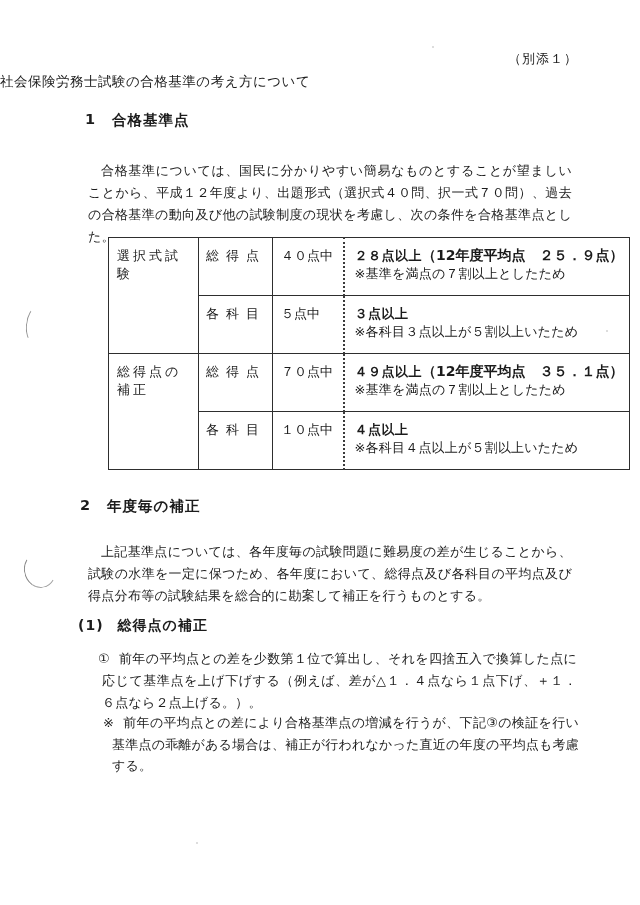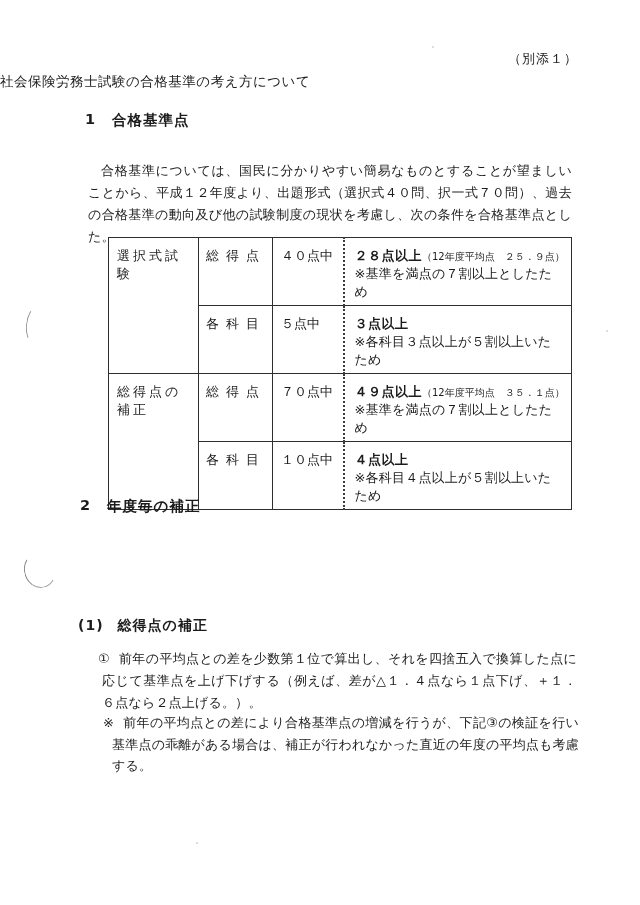--- a/index.html
+++ b/index.html
@@ -47,21 +47,21 @@
     vertical-align:top;
     padding:9px 6px 4px 8px;
     height:58px;box-sizing:border-box;
   }
   .crit-table .c-exam{width:90px;letter-spacing:3px;}
   .crit-table .c-item{width:69px;letter-spacing:7px;white-space:nowrap;padding-left:7px;}
   .crit-table .c-max{width:71px;text-align:left;padding-right:7px;}
   .crit-table .c-crit{width:225px;border-left:2px dotted #3a3a3a;padding-left:10px;}
   .crit-line1{white-space:nowrap;}
   .crit-line1 b{font-weight:bold;letter-spacing:0.5px;}
-  .crit-line1 .crit-note-inline{font-weight:normal;font-size:10px;}
+  .crit-line1 .crit-note-inline{font-weight:bold;font-size:14px;}
   .crit-line2{letter-spacing:0.2px;}
 
   
   .clause{
     position:absolute;top:648px;left:98px;width:479px;
     font-size:13px;line-height:22px;text-align:justify;
     padding-left:4px;text-indent:-4px;box-sizing:border-box;letter-spacing:0.2px;
   }
   .clause .marker{margin-right:9px;}
   .note-list{
@@ -138,20 +138,21 @@
         </td>
       </tr>
     </tbody>
   </table>
 
   <div class="sec-heading" id="h2">
     <span class="num">2</span>
     <span>年度毎の補正</span>
   </div>
 
+  <p class="body-par" id="p2">上記基準点については、各年度毎の試験問題に難易度の差が生じることから、試験の水準を一定に保つため、各年度において、総得点及び各科目の平均点及び得点分布等の試験結果を総合的に勘案して補正を行うものとする。</p>
 
   <div class="sec-heading" id="h3">
     <span class="num">(1)</span>
     <span>総得点の補正</span>
   </div>
 
   <div class="clause">
     <span class="marker">①</span><span>前年の平均点との差を少数第１位で算出し、それを四捨五入で換算した点に応じて基準点を上げ下げする（例えば、差が△１．４点なら１点下げ、＋１．６点なら２点上げる。）。</span>
   </div>
 

